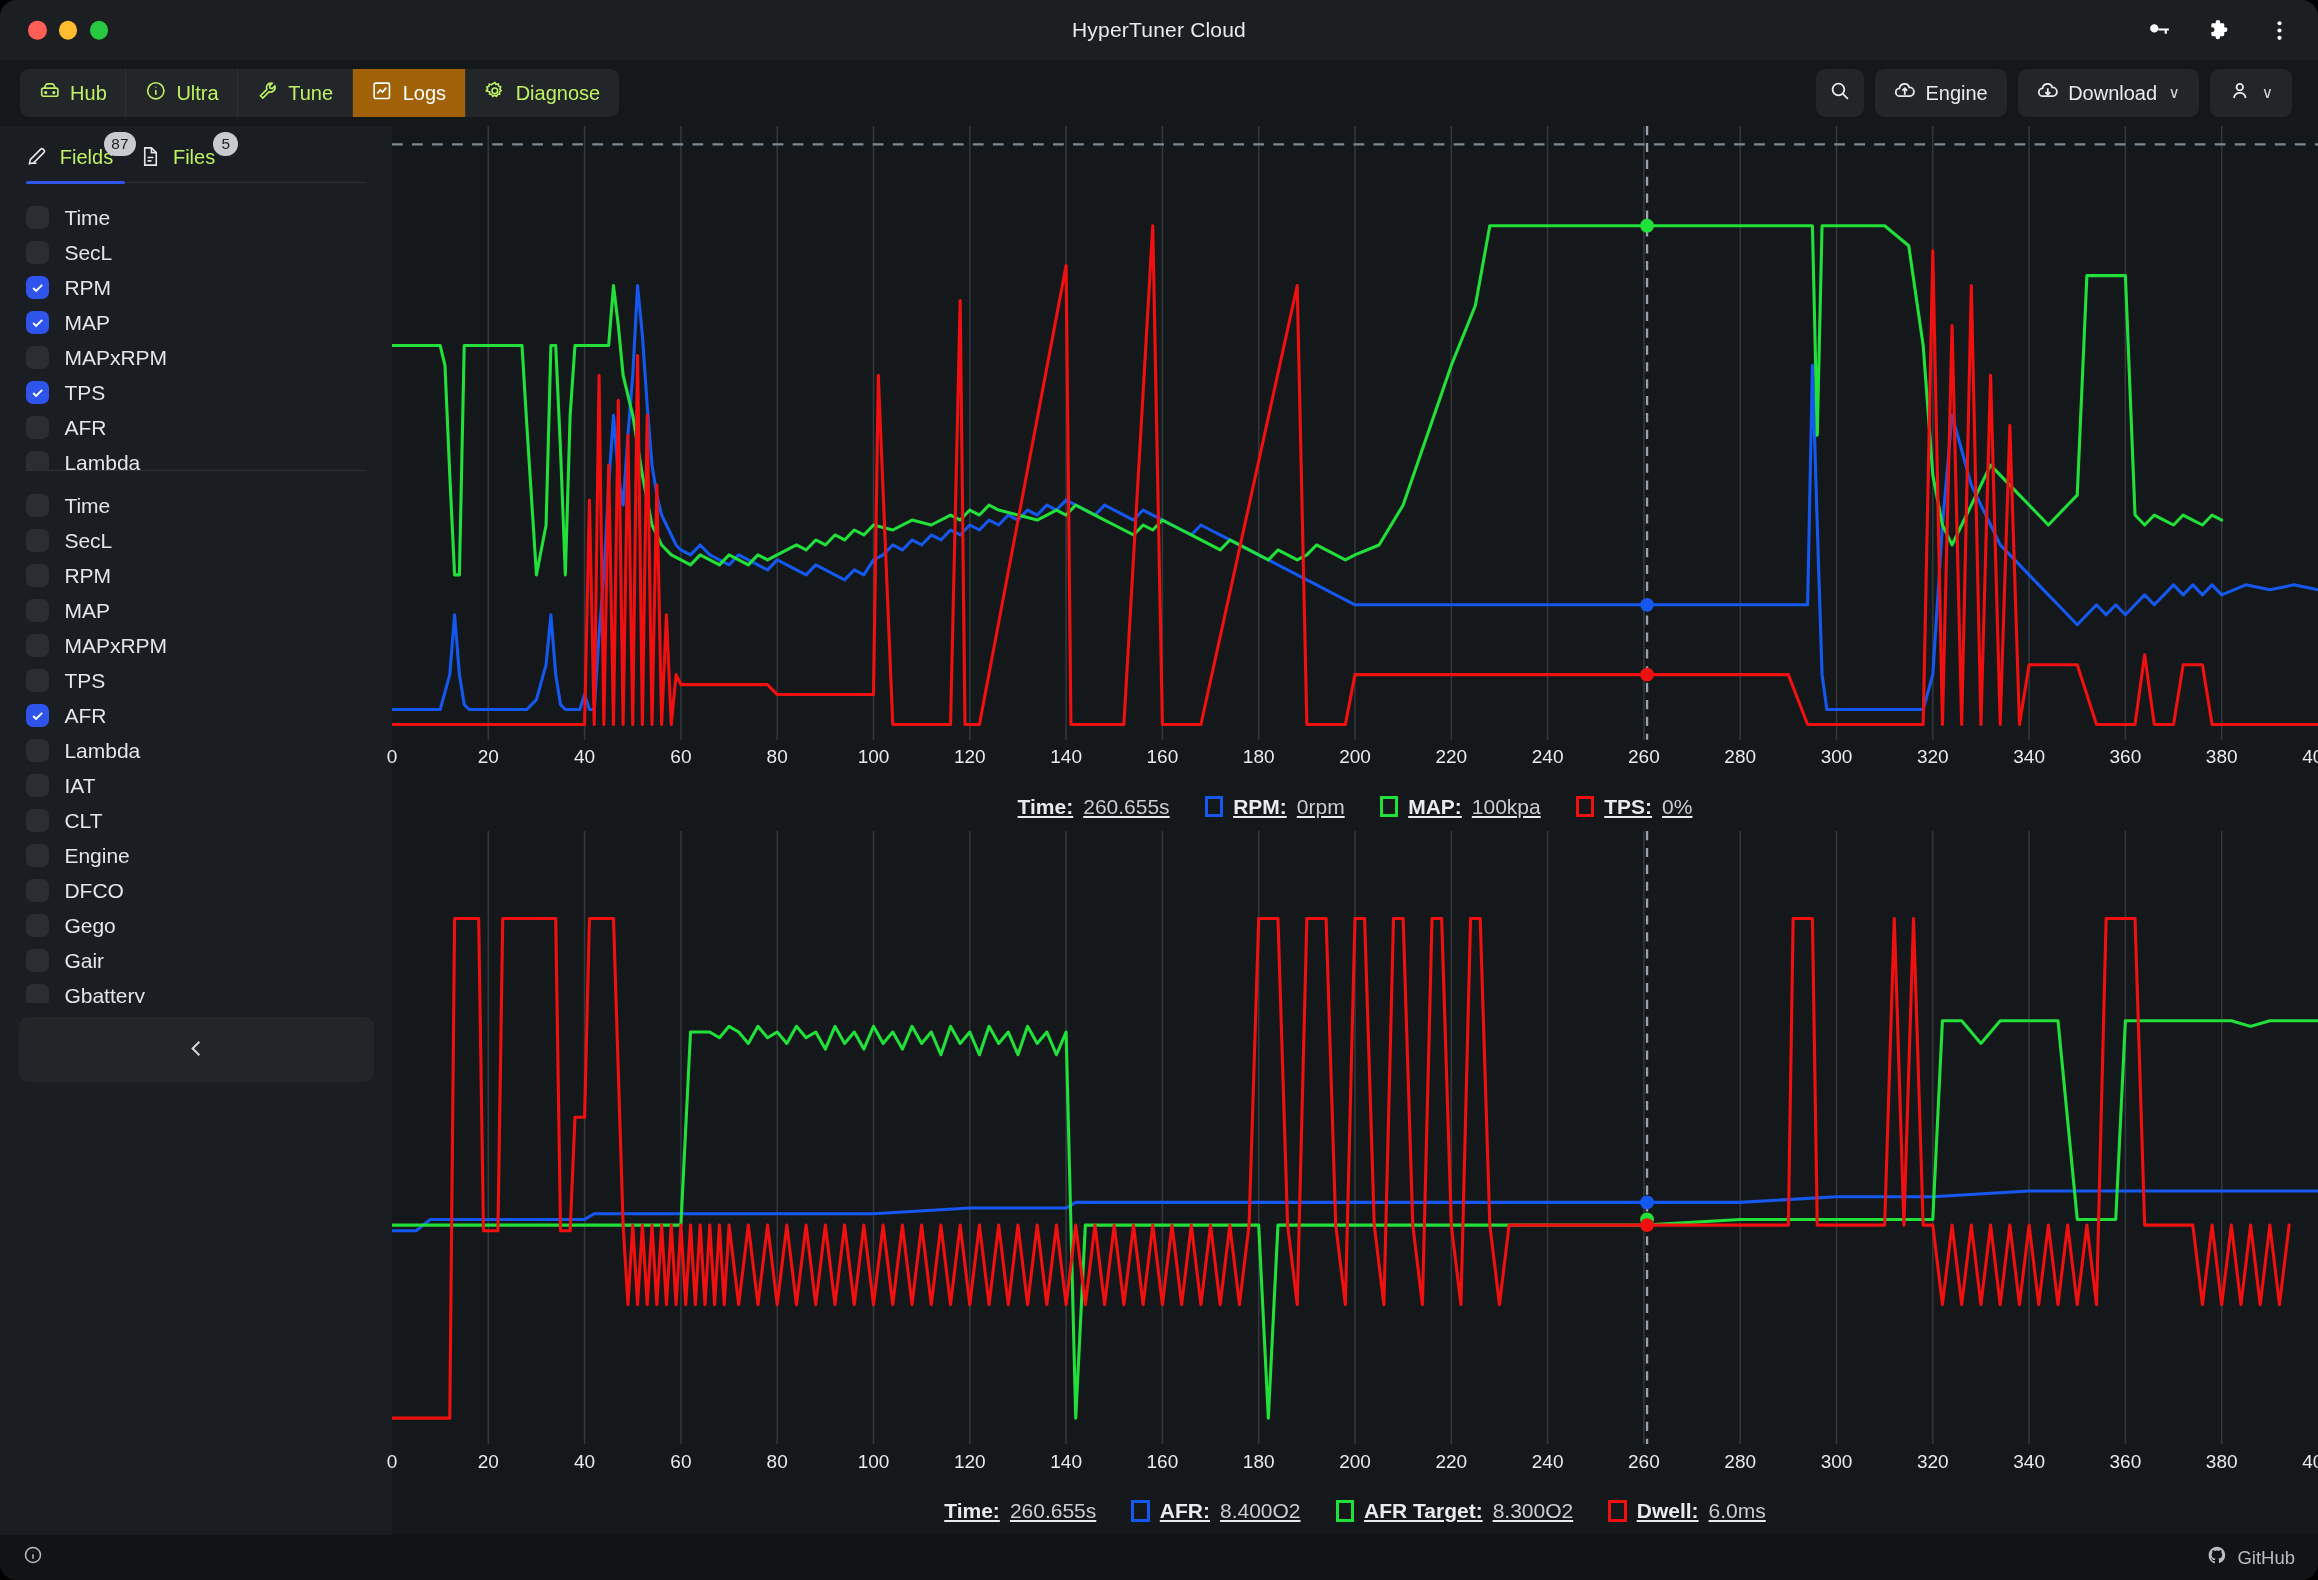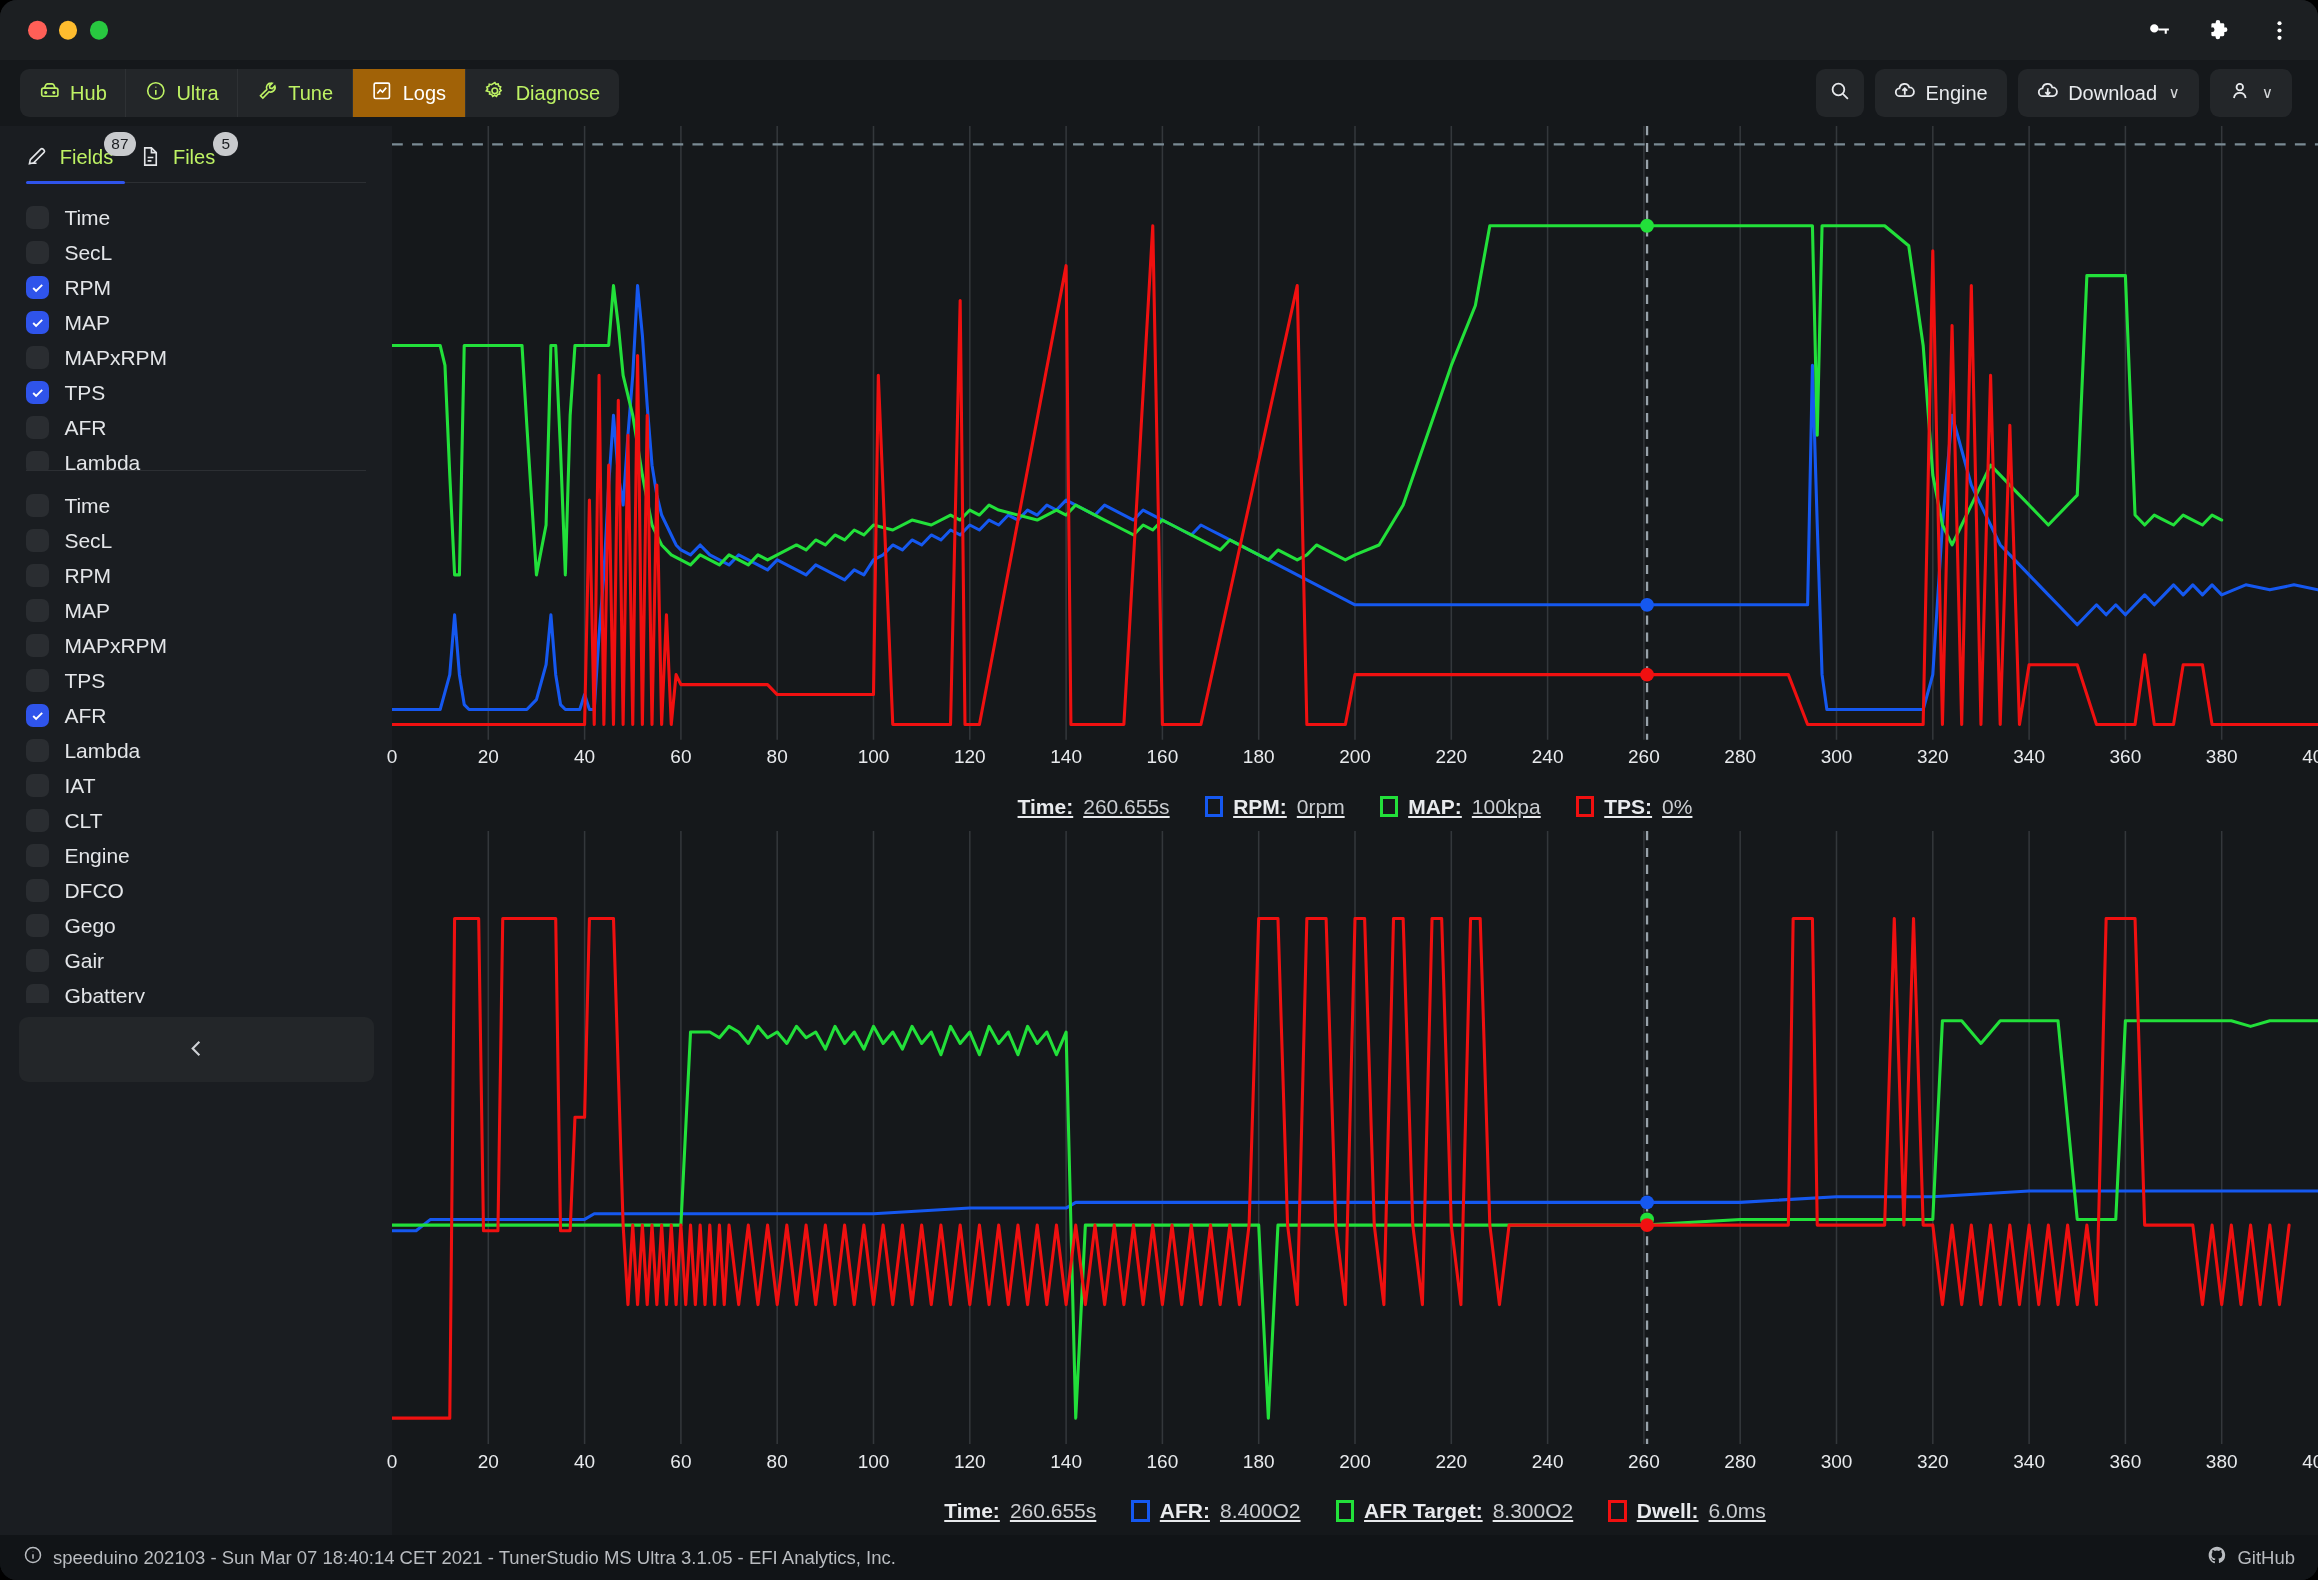--- a/index.html
+++ b/index.html
@@ -163,20 +163,21 @@
 <body>
 
 <div class="window">
 
   <div class="titlebar">
     <div class="traffic">
       <span class="dot red"></span>
       <span class="dot yellow"></span>
       <span class="dot green"></span>
     </div>
+    <div class="win-title">HyperTuner Cloud</div>
     <div class="chrome-icons">
       <span class="ci">
         <svg viewBox="0 0 24 24">
             <path d="M7 14a4 4 0 1 0 0-8 4 4 0 0 0 0 8zm4-4h10v2h-2v3h-2v-3h-6z"></path>
           </svg>
       </span>
       <span class="ci">
         <svg viewBox="0 0 24 24">
             <path d="M10.5 2a2.2 2.2 0 0 1 2.2 2.2V5h2.6a1.3 1.3 0 0 1 1.3 1.3V9h.8a2.2 2.2 0 1 1 0 4.4h-.8v2.7a1.3 1.3 0 0 1-1.3 1.3h-2.7v.8a2.2 2.2 0 1 1-4.4 0v-.8H5.5A1.3 1.3 0 0 1 4.2 16v-2.6H5a2.2 2.2 0 1 0 0-4.4h-.8V6.3A1.3 1.3 0 0 1 5.5 5h2.8v-.8A2.2 2.2 0 0 1 10.5 2z"></path>
           </svg>
@@ -600,21 +601,20 @@
   </div>
 
   <div class="statusbar">
     <div class="status-left">
       <span>
         <svg viewBox="0 0 24 24" fill="none" stroke="#b9bcc0" stroke-width="1.8">
             <circle cx="12" cy="12" r="9"></circle>
             <path d="M12 11v5.5M12 7.7v.5"></path>
           </svg>
       </span>
-      <span>speeduino 202103 - Sun Mar 07 18:40:14 CET 2021 - TunerStudio MS Ultra 3.1.05 - EFI Analytics, Inc.</span>
     </div>
     <div class="status-right">
       <span>
         <svg viewBox="0 0 24 24" fill="#b9bcc0">
             <path d="M12 2C6.5 2 2 6.6 2 12.2c0 4.5 2.9 8.3 6.8 9.6.5.1.7-.2.7-.5v-1.8c-2.8.6-3.4-1.4-3.4-1.4-.5-1.2-1.1-1.5-1.1-1.5-.9-.6.1-.6.1-.6 1 .1 1.5 1 1.5 1 .9 1.6 2.4 1.1 3 .9.1-.7.4-1.1.6-1.4-2.2-.3-4.6-1.1-4.6-5 0-1.1.4-2 1-2.7-.1-.3-.4-1.3.1-2.7 0 0 .8-.3 2.7 1a9.2 9.2 0 0 1 5 0c1.9-1.3 2.7-1 2.7-1 .5 1.4.2 2.4.1 2.7.6.7 1 1.6 1 2.7 0 3.9-2.3 4.7-4.6 5 .4.3.7.9.7 1.9v2.8c0 .3.2.6.7.5a10.2 10.2 0 0 0 6.8-9.6C22 6.6 17.5 2 12 2z"></path>
           </svg>
       </span>
       <span>GitHub</span>
     </div>
   </div>

